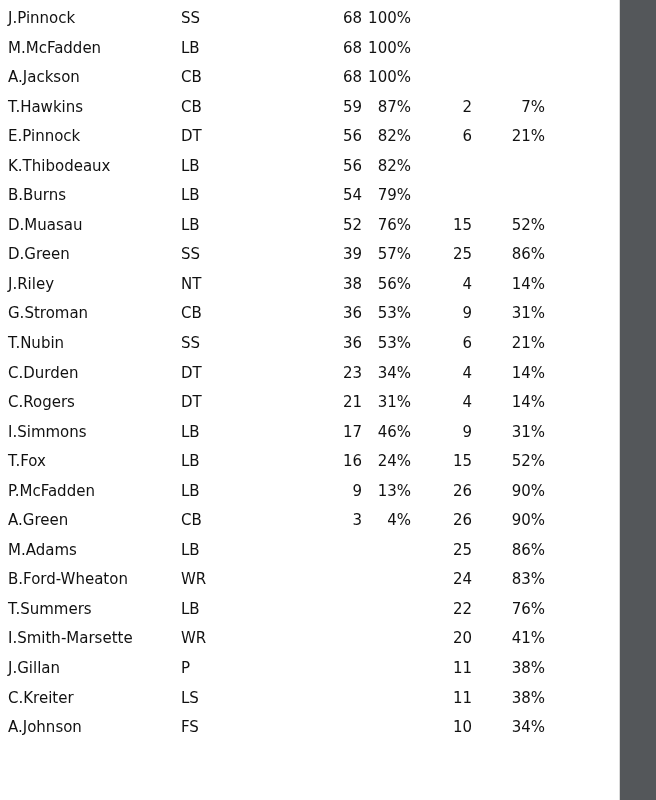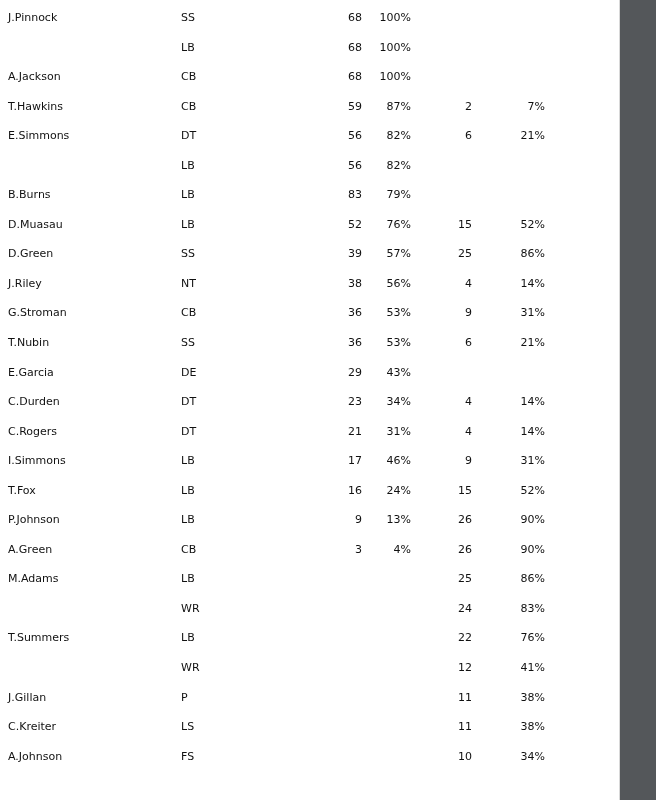--- a/index.html
+++ b/index.html
@@ -18,21 +18,21 @@
   .side-panel {
     position: absolute; left: 619px; top: 0;
     width: 37px; height: 800px;
     background: #54575a;
     border-left: 1px solid #d8d8d8;
   }
   .rows { position: absolute; left: 0; top: 6px; width: 619px; }
   .row {
     position: relative;
     height: 29.55px;
-    font-size: 11px;
+    font-size: 15px;
     line-height: 24px;
   }
   .cell { position: absolute; top: 0; white-space: nowrap; }
   .name { left: 8px; }
   .pos { left: 181px; }
   .def-snaps { right: calc(619px - 362px); text-align: left; }
   .def-pct { right: calc(619px - 411px); text-align: center; }
   .st-snaps { right: calc(619px - 472px); text-align: right; }
   .st-pct { right: calc(619px - 545px); text-align: right; }
 </style>
@@ -43,20 +43,21 @@
   <div class="rows" id="rows">
       <div class="row">
         <span class="cell name">J.Pinnock</span>
         <span class="cell pos">SS</span>
         <span class="cell def-snaps">68</span>
         <span class="cell def-pct">100%</span>
         <span class="cell st-snaps"></span>
         <span class="cell st-pct"></span>
       </div>
       <div class="row">
+        <span class="cell name">M.McFadden</span>
         <span class="cell pos">LB</span>
         <span class="cell def-snaps">68</span>
         <span class="cell def-pct">100%</span>
         <span class="cell st-snaps"></span>
         <span class="cell st-pct"></span>
       </div>
       <div class="row">
         <span class="cell name">A.Jackson</span>
         <span class="cell pos">CB</span>
         <span class="cell def-snaps">68</span>
@@ -66,38 +67,39 @@
       </div>
       <div class="row">
         <span class="cell name">T.Hawkins</span>
         <span class="cell pos">CB</span>
         <span class="cell def-snaps">59</span>
         <span class="cell def-pct">87%</span>
         <span class="cell st-snaps">2</span>
         <span class="cell st-pct">7%</span>
       </div>
       <div class="row">
-        <span class="cell name">E.Simmons</span>
+        <span class="cell name">E.Pinnock</span>
         <span class="cell pos">DT</span>
         <span class="cell def-snaps">56</span>
         <span class="cell def-pct">82%</span>
         <span class="cell st-snaps">6</span>
         <span class="cell st-pct">21%</span>
       </div>
       <div class="row">
+        <span class="cell name">K.Thibodeaux</span>
         <span class="cell pos">LB</span>
         <span class="cell def-snaps">56</span>
         <span class="cell def-pct">82%</span>
         <span class="cell st-snaps"></span>
         <span class="cell st-pct"></span>
       </div>
       <div class="row">
         <span class="cell name">B.Burns</span>
         <span class="cell pos">LB</span>
-        <span class="cell def-snaps">83</span>
+        <span class="cell def-snaps">54</span>
         <span class="cell def-pct">79%</span>
         <span class="cell st-snaps"></span>
         <span class="cell st-pct"></span>
       </div>
       <div class="row">
         <span class="cell name">D.Muasau</span>
         <span class="cell pos">LB</span>
         <span class="cell def-snaps">52</span>
         <span class="cell def-pct">76%</span>
         <span class="cell st-snaps">15</span>
@@ -129,28 +131,20 @@
       </div>
       <div class="row">
         <span class="cell name">T.Nubin</span>
         <span class="cell pos">SS</span>
         <span class="cell def-snaps">36</span>
         <span class="cell def-pct">53%</span>
         <span class="cell st-snaps">6</span>
         <span class="cell st-pct">21%</span>
       </div>
       <div class="row">
-        <span class="cell name">E.Garcia</span>
-        <span class="cell pos">DE</span>
-        <span class="cell def-snaps">29</span>
-        <span class="cell def-pct">43%</span>
-        <span class="cell st-snaps"></span>
-        <span class="cell st-pct"></span>
-      </div>
-      <div class="row">
         <span class="cell name">C.Durden</span>
         <span class="cell pos">DT</span>
         <span class="cell def-snaps">23</span>
         <span class="cell def-pct">34%</span>
         <span class="cell st-snaps">4</span>
         <span class="cell st-pct">14%</span>
       </div>
       <div class="row">
         <span class="cell name">C.Rogers</span>
         <span class="cell pos">DT</span>
@@ -169,21 +163,21 @@
       </div>
       <div class="row">
         <span class="cell name">T.Fox</span>
         <span class="cell pos">LB</span>
         <span class="cell def-snaps">16</span>
         <span class="cell def-pct">24%</span>
         <span class="cell st-snaps">15</span>
         <span class="cell st-pct">52%</span>
       </div>
       <div class="row">
-        <span class="cell name">P.Johnson</span>
+        <span class="cell name">P.McFadden</span>
         <span class="cell pos">LB</span>
         <span class="cell def-snaps">9</span>
         <span class="cell def-pct">13%</span>
         <span class="cell st-snaps">26</span>
         <span class="cell st-pct">90%</span>
       </div>
       <div class="row">
         <span class="cell name">A.Green</span>
         <span class="cell pos">CB</span>
         <span class="cell def-snaps">3</span>
@@ -193,39 +187,41 @@
       </div>
       <div class="row">
         <span class="cell name">M.Adams</span>
         <span class="cell pos">LB</span>
         <span class="cell def-snaps"></span>
         <span class="cell def-pct"></span>
         <span class="cell st-snaps">25</span>
         <span class="cell st-pct">86%</span>
       </div>
       <div class="row">
+        <span class="cell name">B.Ford-Wheaton</span>
         <span class="cell pos">WR</span>
         <span class="cell def-snaps"></span>
         <span class="cell def-pct"></span>
         <span class="cell st-snaps">24</span>
         <span class="cell st-pct">83%</span>
       </div>
       <div class="row">
         <span class="cell name">T.Summers</span>
         <span class="cell pos">LB</span>
         <span class="cell def-snaps"></span>
         <span class="cell def-pct"></span>
         <span class="cell st-snaps">22</span>
         <span class="cell st-pct">76%</span>
       </div>
       <div class="row">
+        <span class="cell name">I.Smith-Marsette</span>
         <span class="cell pos">WR</span>
         <span class="cell def-snaps"></span>
         <span class="cell def-pct"></span>
-        <span class="cell st-snaps">12</span>
+        <span class="cell st-snaps">20</span>
         <span class="cell st-pct">41%</span>
       </div>
       <div class="row">
         <span class="cell name">J.Gillan</span>
         <span class="cell pos">P</span>
         <span class="cell def-snaps"></span>
         <span class="cell def-pct"></span>
         <span class="cell st-snaps">11</span>
         <span class="cell st-pct">38%</span>
       </div>

